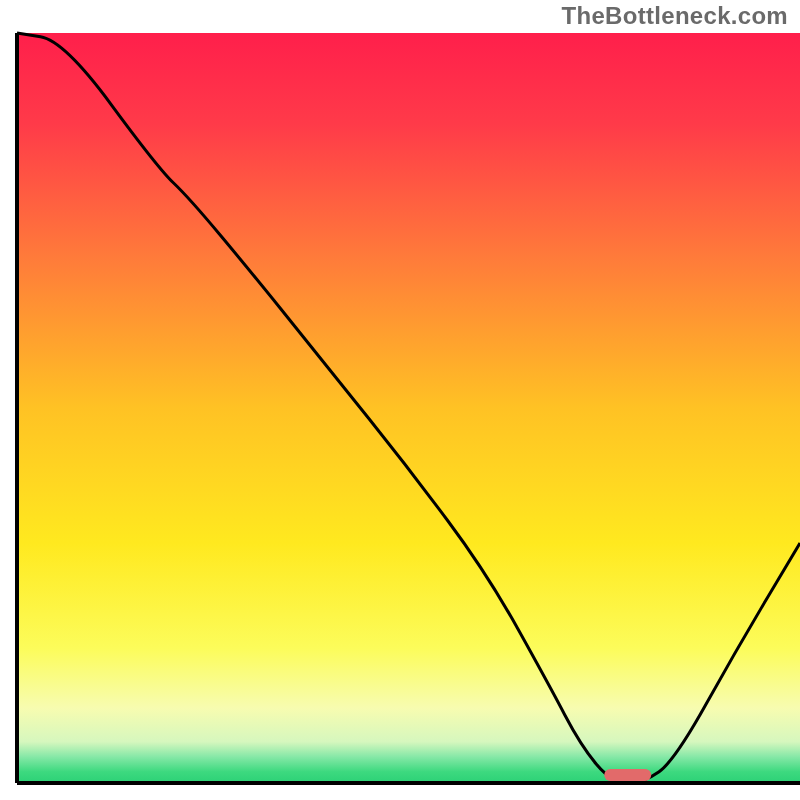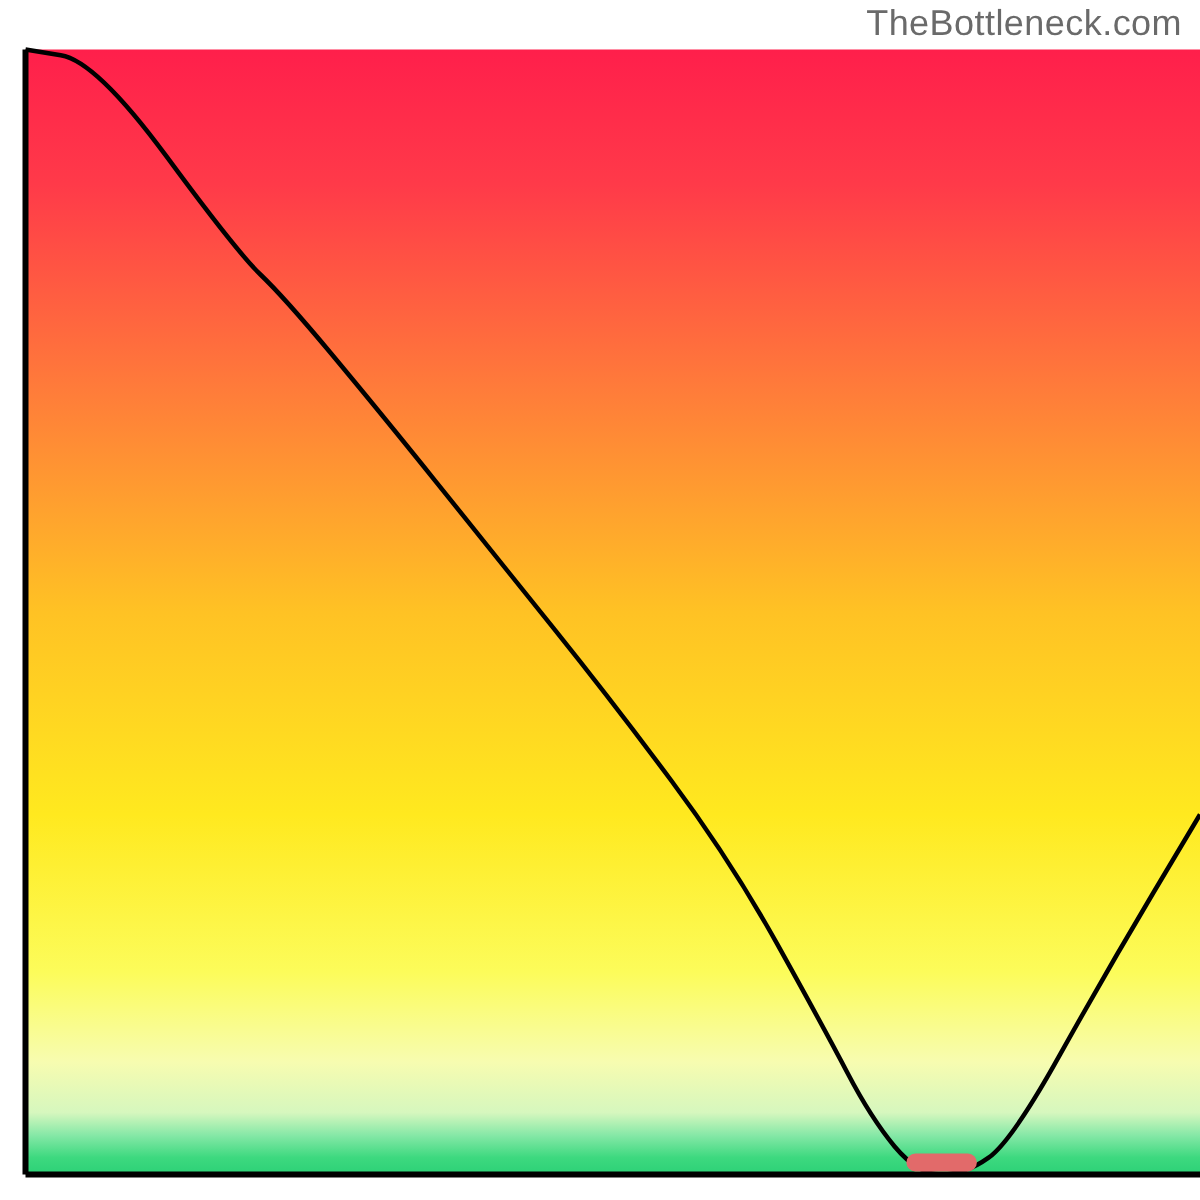--- a/index.html
+++ b/index.html
@@ -14,21 +14,21 @@
   .frame {
     position: relative;
     width: 800px;
     height: 800px;
   }
   .watermark {
     position: absolute;
     top: 2px;
     right: 12px;
     font-size: 24px;
-    font-weight: 400;
+    font-weight: 700;
     color: #6a6a6a;
     letter-spacing: 0.3px;
     z-index: 10;
   }
   svg.plot {
     position: absolute;
     left: 0;
     top: 0;
     width: 800px;
     height: 800px;

